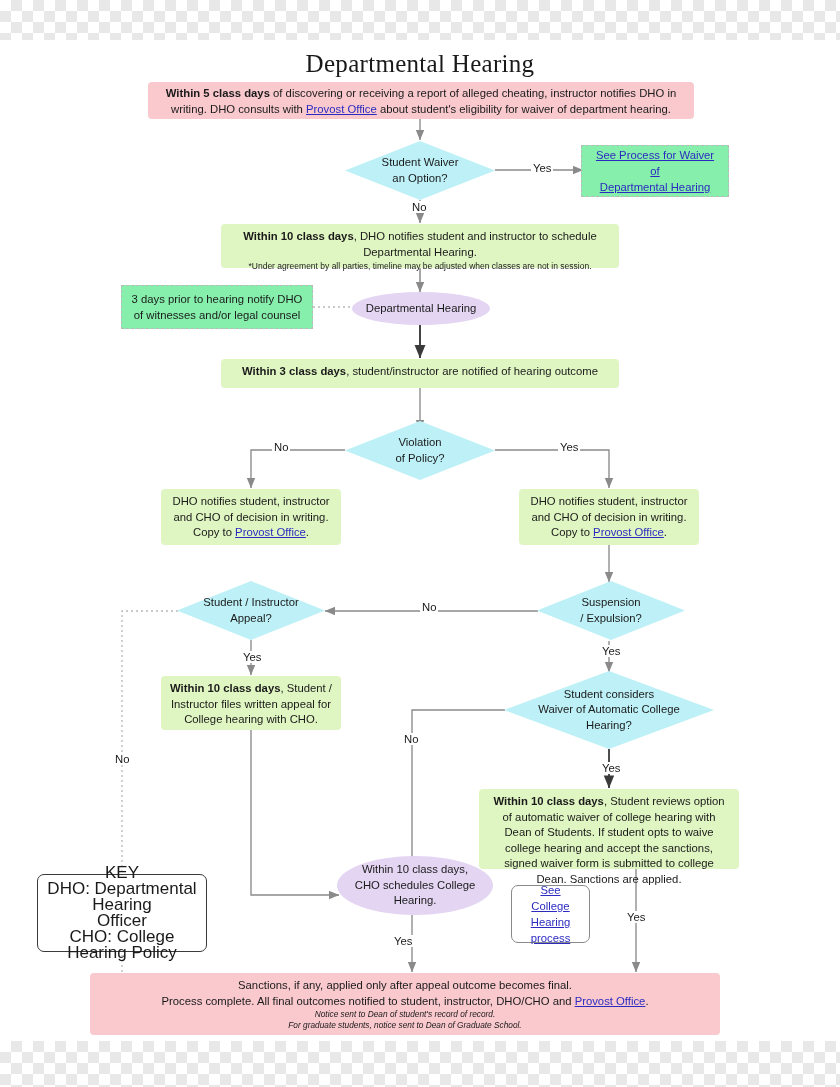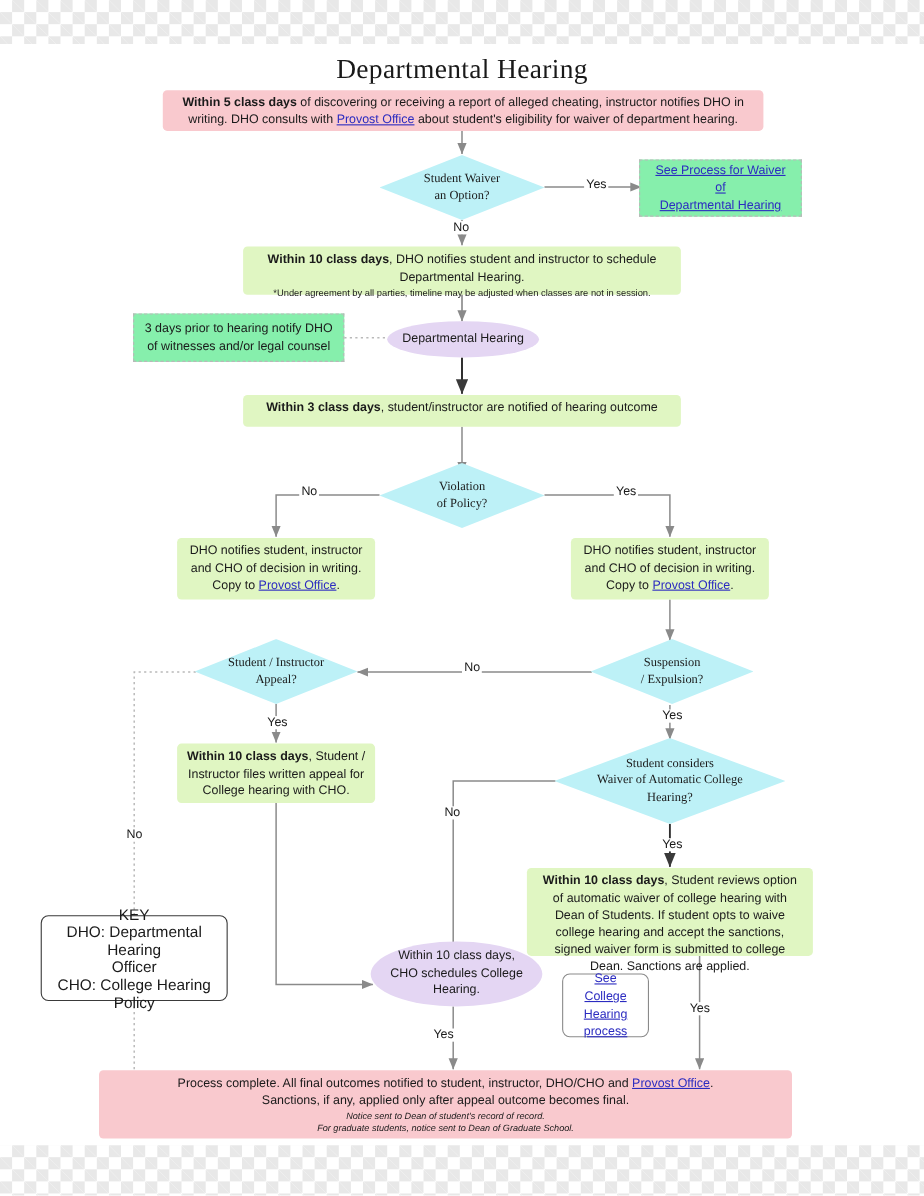--- a/index.html
+++ b/index.html
@@ -62,22 +62,23 @@
     text-align:center;
     font-size:11.3px;line-height:16px;
     padding:4px 8px;
   }
   .boxsolid{
     background:#ffffff;
     border:1.6px solid #3a3a3a;
     border-radius:7px;
     display:flex;align-items:center;justify-content:center;
     text-align:center;
-    font-size:14px;line-height:16px;
+    font-size:17px;line-height:16px;
     padding:4px 8px;
+    margin-top:42px;
   }
   .boxgrey{
     background:#ffffff;
     border:1.4px solid #8a8a8a;
     border-radius:7px;
     display:flex;align-items:center;justify-content:center;
     text-align:center;
     font-size:11.3px;line-height:16px;
     padding:4px 8px;
   }
@@ -92,21 +93,21 @@
     display:flex;align-items:center;justify-content:center;
     text-align:center;
     font-size:11.3px;line-height:15.5px;
     color:#1a1a1a;
   }
   .diamond .dshape{
     position:absolute;left:0;top:0;width:100%;height:100%;
     background:#bdf1f7;
     clip-path:polygon(50% 0%,100% 50%,50% 100%,0% 50%);
   }
-  .diamond .dlabel{position:relative;z-index:2;padding:0 6px;font-family:Liberation Serif, serif;}
+  .diamond .dlabel{position:relative;z-index:2;padding:0 6px;}
 
   .lbl{
     position:absolute;
     font-size:11.3px;
     color:#1a1a1a;
     background:#ffffff;
     padding:0 2px;
     white-space:nowrap;
   }
 
@@ -315,21 +316,21 @@
   <div class="lbl" style="left:625px;top:871px;">Yes</div>
 
   <div class="node boxgrey" style="left:511px;top:845px;width:79px;height:58px;">
     <div class="lnk">
       <span>See College</span><br>
       <span>Hearing process</span>
     </div>
   </div>
 
   <div class="node boxpink" style="left:90px;top:933px;width:630px;height:62px;flex-direction:column;">
+    <div>Sanctions, if any, applied only after appeal outcome becomes final.</div>
     <div>
       <span>Process complete. All final outcomes notified to student, instructor, DHO/CHO and </span><span class="lnk">Provost Office</span><span>.</span>
     </div>
-    <div>Sanctions, if any, applied only after appeal outcome becomes final.</div>
     <div class="noteital">Notice sent to Dean of student's record of record.</div>
     <div class="noteital">For graduate students, notice sent to Dean of Graduate School.</div>
   </div>
 
 </div>
 
 </body></html>

